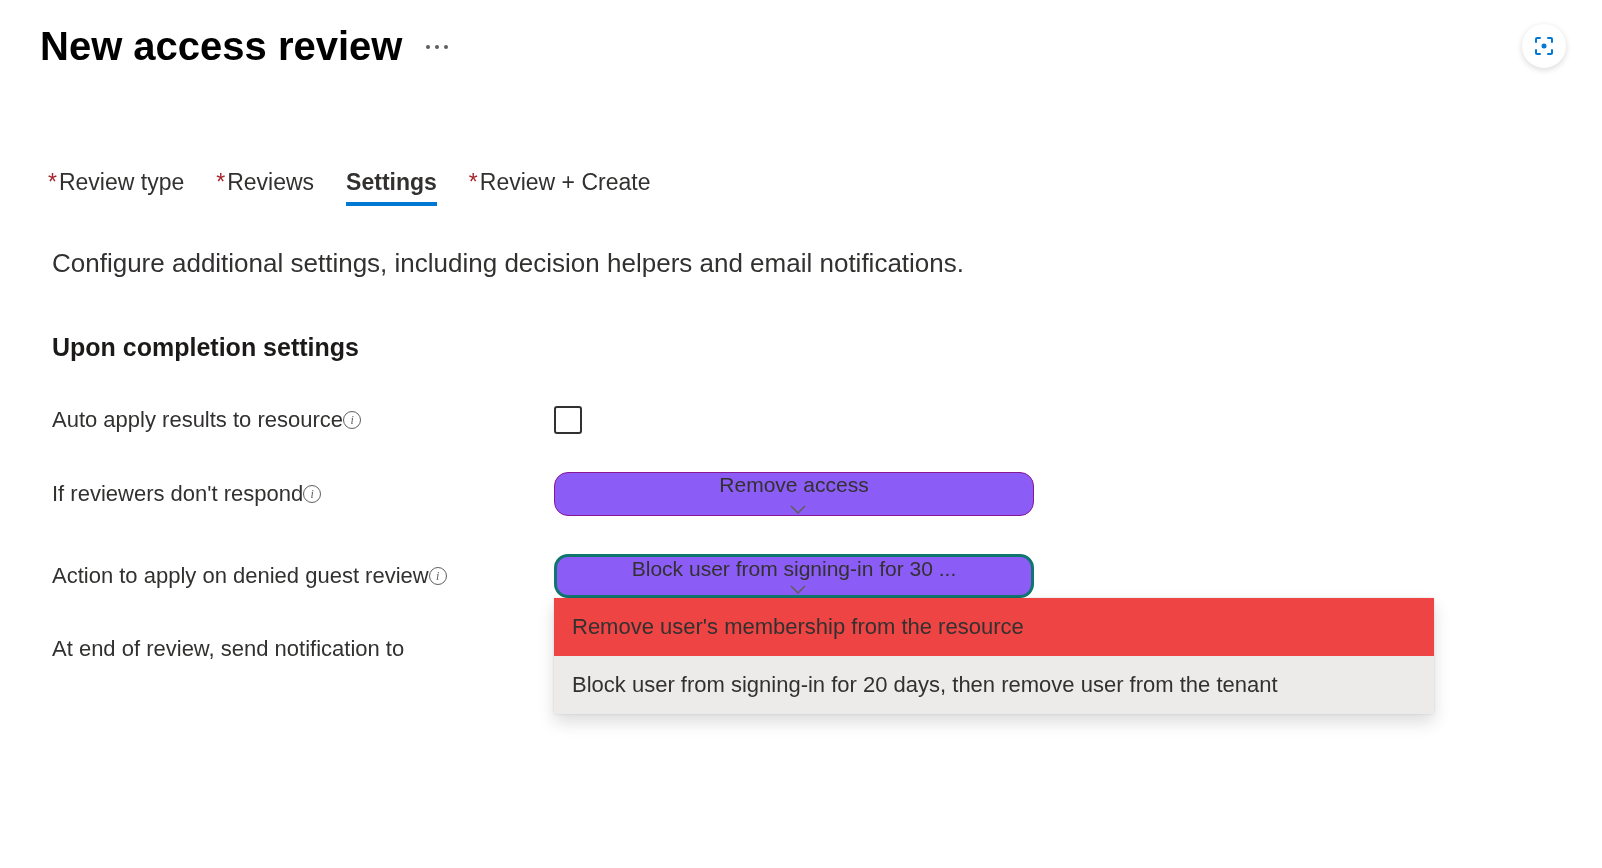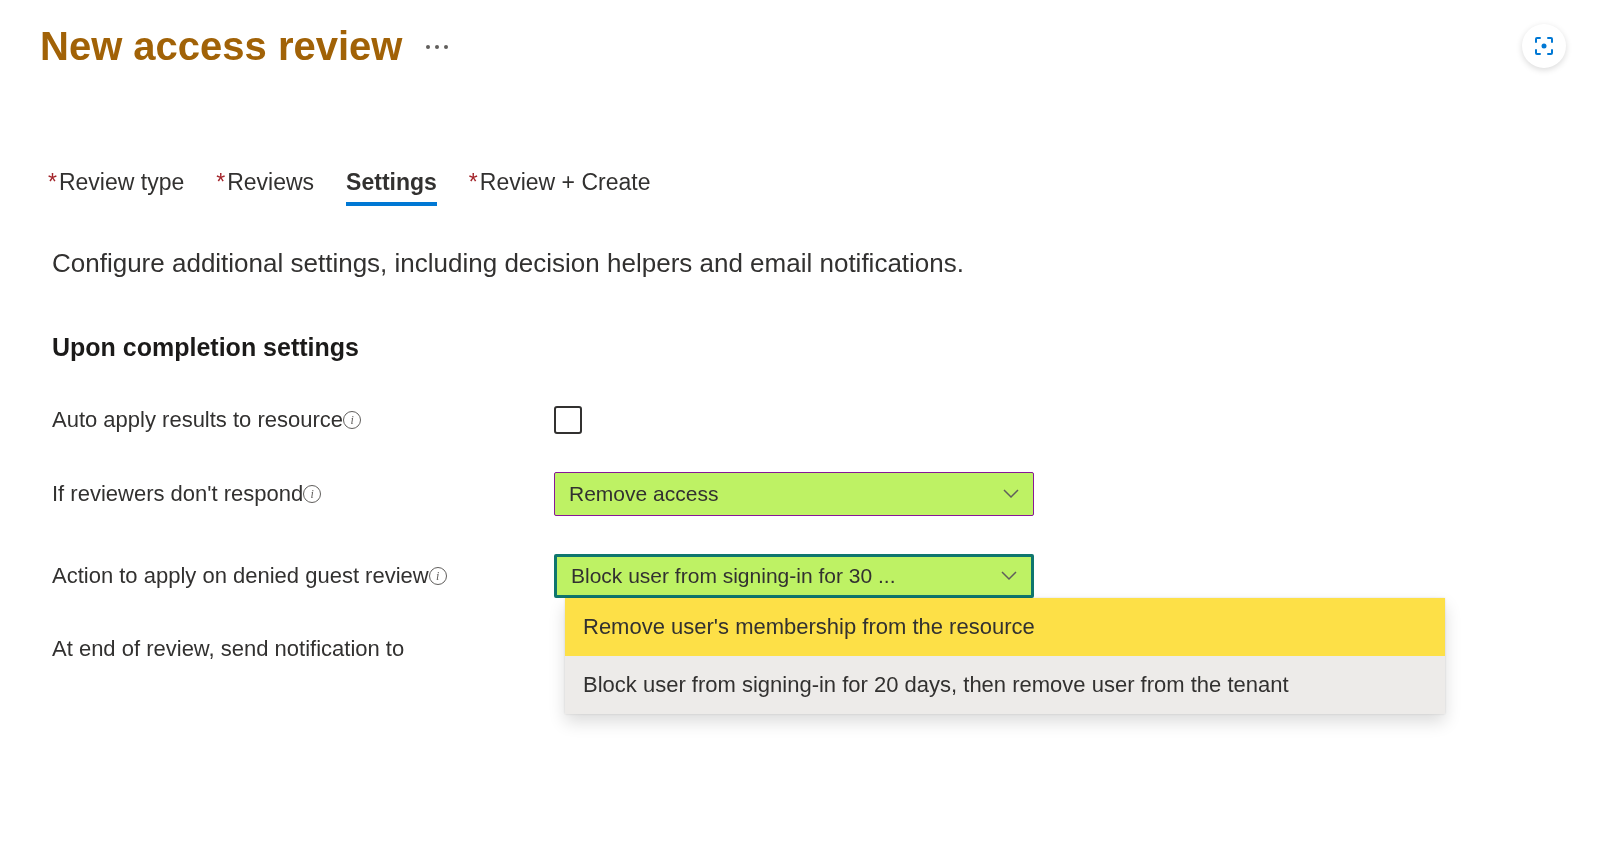--- a/index.html
+++ b/index.html
@@ -14,21 +14,21 @@
     }
     .header {
       display: flex;
       align-items: center;
       gap: 20px;
       margin-bottom: 100px;
     }
     .page-title {
       font-size: 40px;
       font-weight: 600;
-      color: #a16207;
+      color: #000000;
     }
     .more-icon {
       display: flex;
       gap: 5px;
       padding: 4px;
       cursor: pointer;
     }
     .more-icon span {
       width: 4px;
       height: 4px;
@@ -113,30 +113,31 @@
       height: 28px;
       border: 2px solid #323130;
       border-radius: 3px;
       background: #ffffff;
       cursor: pointer;
     }
     .select {
       width: 480px;
       height: 44px;
       border: 1.5px solid #605e5c;
-      border-radius: 2px;
+      border-radius: 14px;
       display: flex;
       align-items: center;
       justify-content: space-between;
       padding: 0 14px;
       font-size: 21px;
       color: #323130;
       cursor: pointer;
-      background: #bef264;
-      position: relative;
+      background: #8b5cf6;
+      position: relative;
+      flex-direction: column;
     }
     .select.purple-border {
       border-color: #881798;
     }
     .select.blue-border {
       border: 3px solid #0f766e;
     }
     .select-value {
       white-space: nowrap;
       overflow: hidden;
@@ -145,23 +146,23 @@
     .chevron {
       flex-shrink: 0;
       margin-left: 8px;
     }
     .dropdown-wrapper {
       position: relative;
     }
     .dropdown-menu {
       position: absolute;
       top: 44px;
-      left: 11px;
+      left: 0;
       width: 880px;
-      background: #fde047;
+      background: #ef4444;
       box-shadow: 0 8px 16px rgba(0,0,0,0.14), 0 0 2px rgba(0,0,0,0.12);
       z-index: 10;
     }
     .dropdown-option {
       padding: 16px 18px;
       font-size: 22px;
       color: #323130;
       cursor: pointer;
     }
     .dropdown-option.selected {

